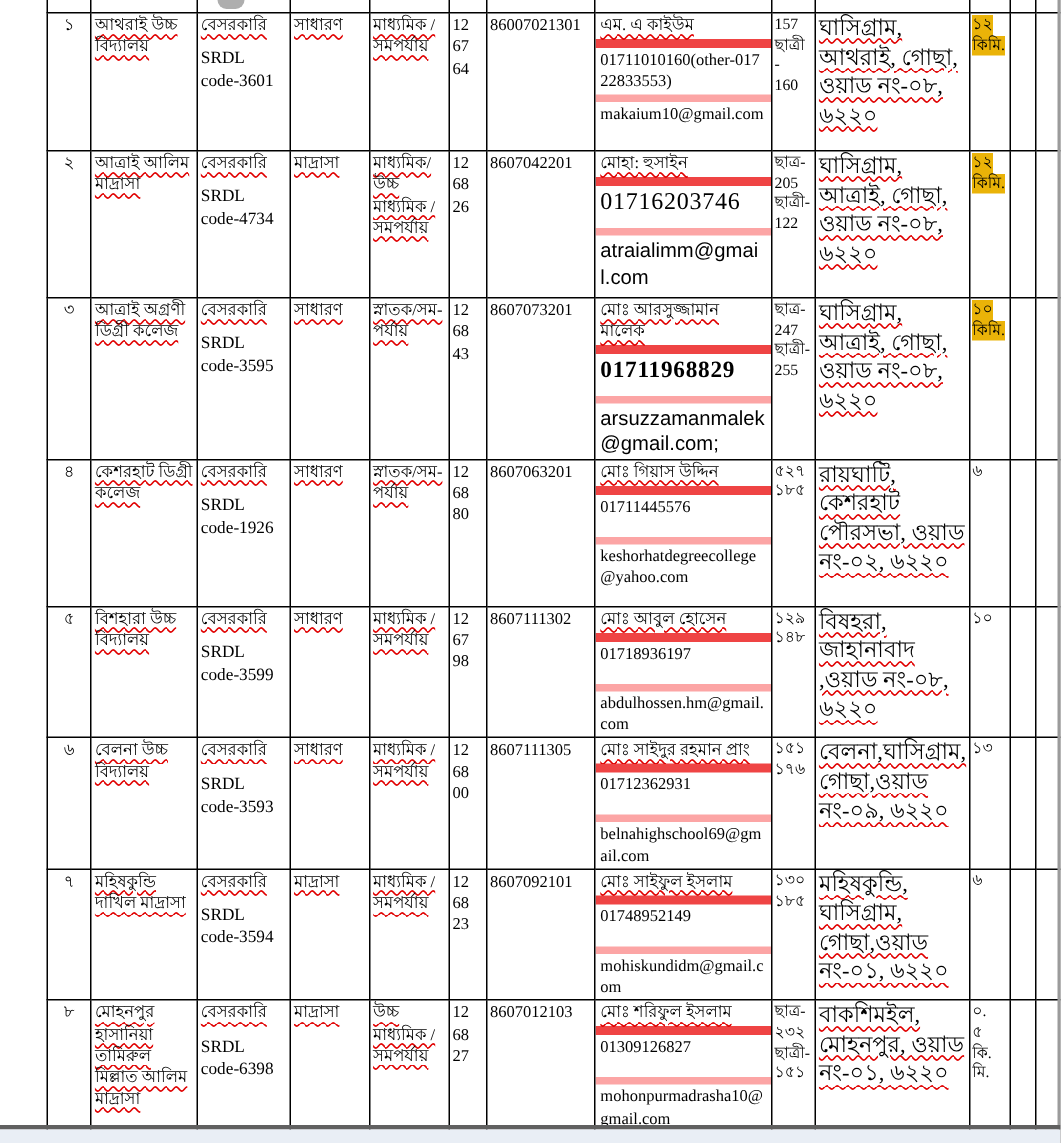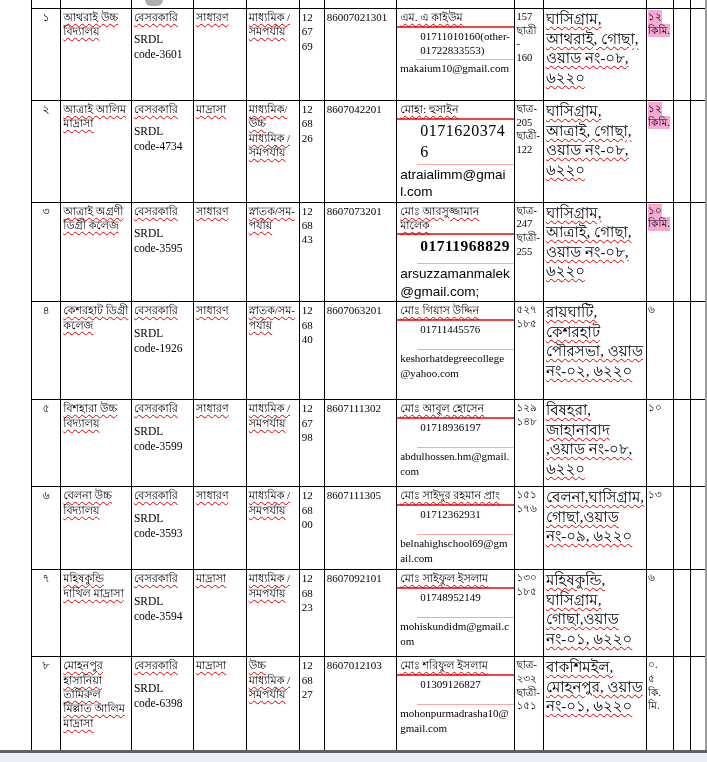--- a/index.html
+++ b/index.html
@@ -17,30 +17,30 @@
     font-size:11px;line-height:1.3;overflow:hidden;word-wrap:break-word;
   }
   tr.spacer td{border-top:none;height:8px;padding:0;}
   .c-sl{text-align:center;}
   .bn{text-decoration-line:underline;text-decoration-style:wavy;text-decoration-color:#e00000;text-decoration-thickness:1px;text-underline-offset:2px;}
   .blk{display:block;}
   .srdl-l{display:block;margin-top:8px;font-size:11.5px;}
   .srdl-c{display:block;font-size:11.5px;}
   td.c-contact{padding:0;}
   .c-part{padding:1px 3px;}
-  .c-part.nm{border-bottom:2px solid #ef4444;min-height:15px;}
-  .c-part.ph{border-bottom:1px solid #fca5a5;min-height:26px;word-break:break-all;margin-left:20px;}
+  .c-part.nm{border-bottom:6px solid #ef4444;min-height:15px;}
+  .c-part.ph{border-bottom:5px solid #fca5a5;min-height:26px;word-break:break-all;}
   .c-part.em{min-height:20px;word-break:break-all;}
   .ph.large-sans{font-family:Liberation Serif, serif;font-size:16px;letter-spacing:.5px;}
   .ph.large-serif{font-size:15.5px;font-weight:bold;letter-spacing:.5px;}
   .em.large-sans{font-family:"Liberation Sans",sans-serif;font-size:13.5px;}
   .c-students,.c-dist{font-size:10.5px;padding:1px 1px;}
   .c-addr{font-size:15px;}
   .line{display:block;}
-  .hl{background:#f9a8d4;display:inline-block;}
+  .hl{background:#eab308;display:inline-block;}
   .c-eiin{font-size:11px;letter-spacing:0;}
   .c-code{font-size:11px;}
   .right-edge{position:absolute;right:0;top:0;width:2px;height:753px;background:#9b9b9b;}
   .bottom-line{position:absolute;left:0;top:750px;width:707px;height:3px;background:#606060;}
   .bottom-strip{position:absolute;left:0;top:753px;width:707px;height:9px;background:#e9eef5;}
   .thumb{position:absolute;left:145px;top:0;width:18px;height:6px;background:#aeaeae;border-radius:0 0 6px 6px;}
 </style>
 </head>
 <body>
 
@@ -84,21 +84,21 @@
       <td class="c-srdl">
         <span class="bn blk">বেসরকারি</span>
         <span class="srdl-l">SRDL</span>
         <span class="srdl-c">code-3601</span>
       </td>
       <td><span class="bn">সাধারণ</span></td>
       <td><span class="bn">মাধ্যমিক /সমপর্যায়</span></td>
       <td class="c-code">
             <span class="line">12</span>
             <span class="line">67</span>
-            <span class="line">69</span>
+            <span class="line">64</span>
           </td>
       <td class="c-eiin">86007021301</td>
       <td class="c-contact">
         <div class="c-part nm"><span class="bn">এম. এ কাইউম</span></div>
         <div class="c-part ph">01711010160(other-01722833553)</div>
         <div class="c-part em">makaium10@gmail.com</div>
       </td>
       <td class="c-students">
             <span class="line">157</span>
             <span class="line">ছাত্রী -</span>
@@ -179,21 +179,21 @@
       <td class="c-srdl">
         <span class="bn blk">বেসরকারি</span>
         <span class="srdl-l">SRDL</span>
         <span class="srdl-c">code-1926</span>
       </td>
       <td><span class="bn">সাধারণ</span></td>
       <td><span class="bn">স্নাতক/সম-পর্যায়</span></td>
       <td class="c-code">
             <span class="line">12</span>
             <span class="line">68</span>
-            <span class="line">40</span>
+            <span class="line">80</span>
           </td>
       <td class="c-eiin">8607063201</td>
       <td class="c-contact">
         <div class="c-part nm"><span class="bn">মোঃ গিয়াস উদ্দিন</span></div>
         <div class="c-part ph">01711445576</div>
         <div class="c-part em">keshorhatdegreecollege@yahoo.com</div>
       </td>
       <td class="c-students">
             <span class="line">৫২৭</span>
             <span class="line">১৮৫</span>

